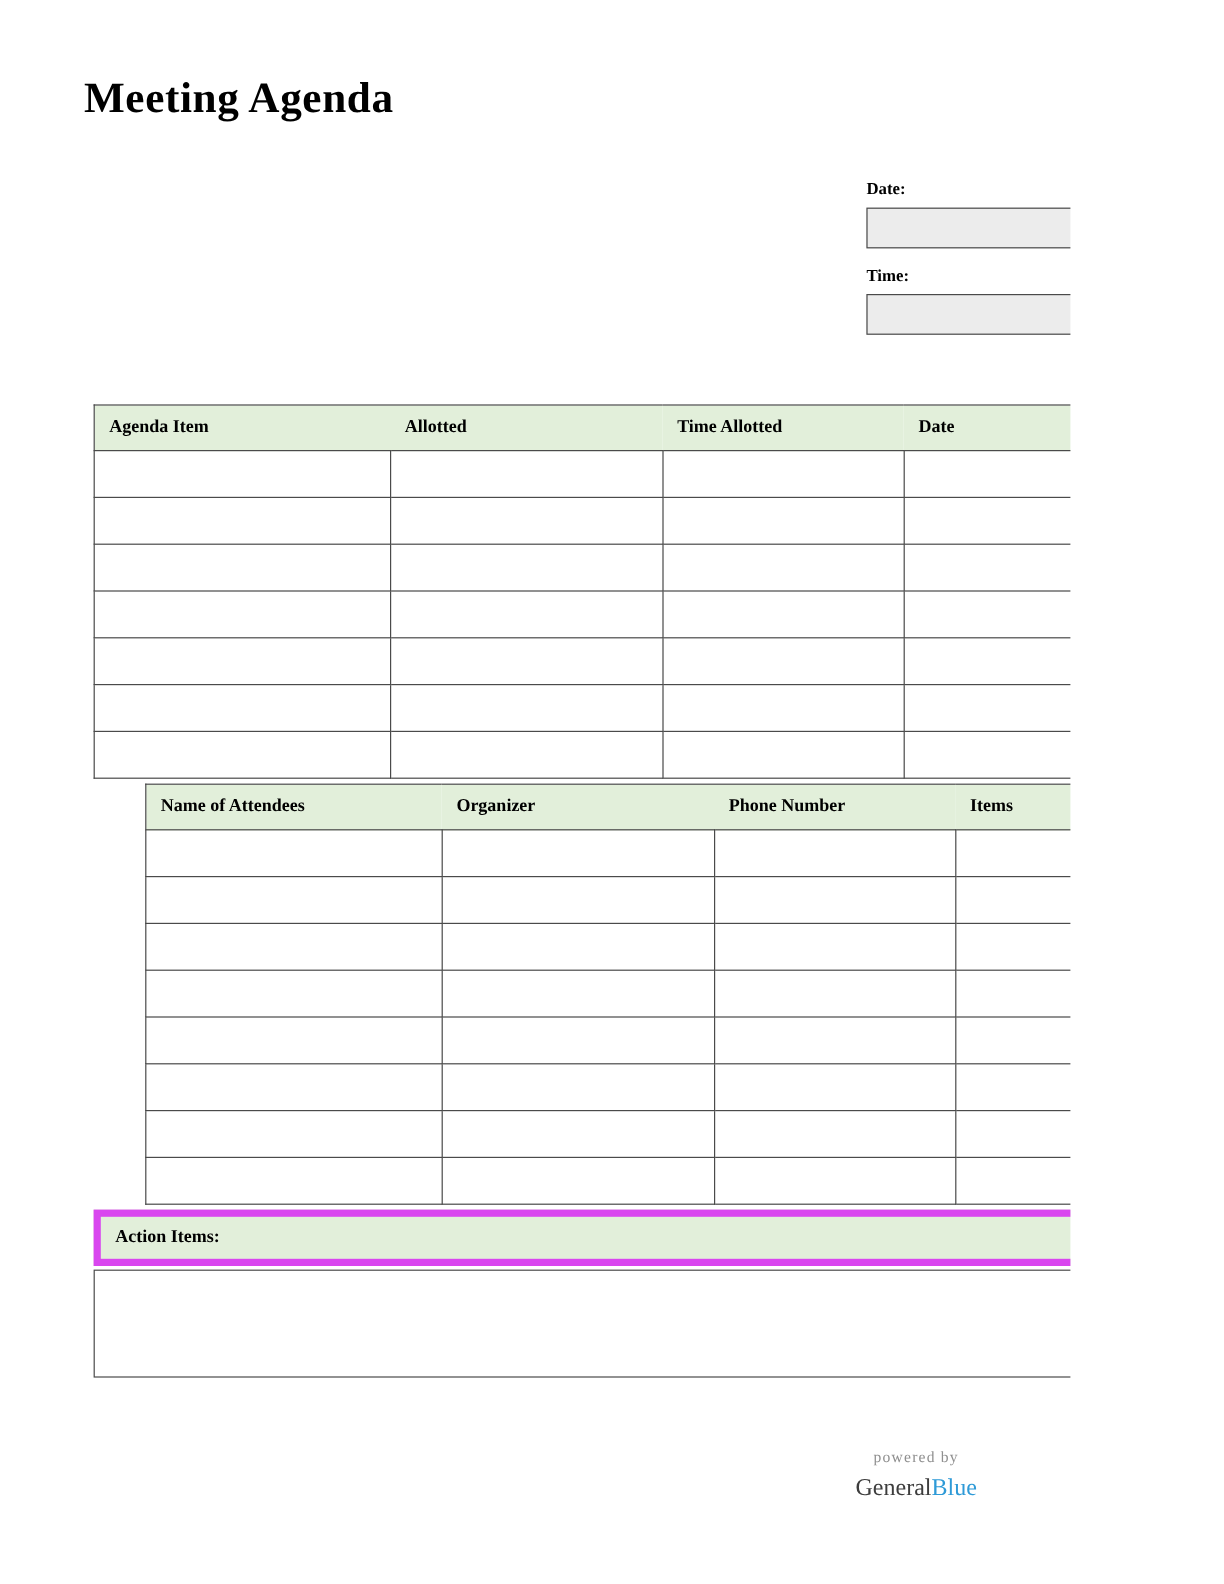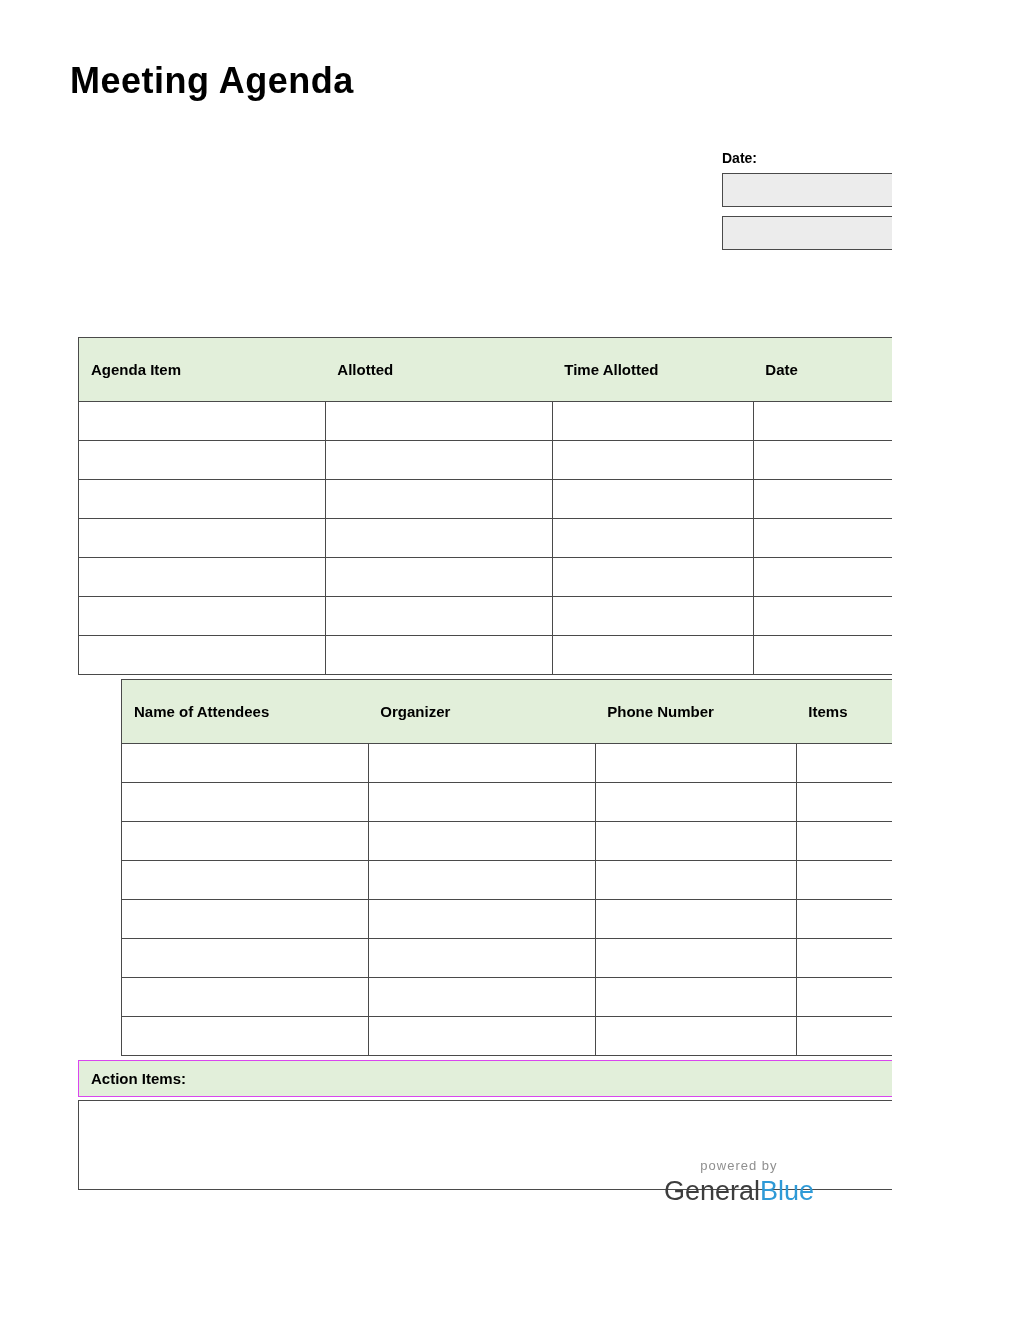--- a/index.html
+++ b/index.html
@@ -5,21 +5,21 @@
   html, body {
     margin: 0;
     padding: 0;
     background: #ffffff;
   }
   .page {
     position: relative;
     width: 892px;
     height: 1320px;
     background: #ffffff;
-    font-family: Liberation Sans, sans-serif;
+    font-family: Liberation Serif, serif;
     color: #000000;
     overflow: hidden;
   }
   .title {
     position: absolute;
     left: 70px;
     top: 60px;
     font-size: 36px;
     font-weight: 700;
     letter-spacing: 0.5px;
@@ -87,38 +87,38 @@
   table.grid + table.grid {
     margin-top: 4px;
     margin-left: 43px;
   }
   .grid th {
     background: #e2efda;
     border: none;
     font-weight: 700;
     font-size: 15px;
     text-align: left;
-    padding: 23px 12px;
+    padding: 10px 12px;
     height: 17px;
   }
   .grid td {
     border: 1px solid #4a4a4a;
     height: 38px;
     padding: 0 8px;
     font-size: 14px;
   }
   col.c1 { width: 28.6%; }
   col.c2 { width: 26.3%; }
   col.c3 { width: 23.3%; }
   col.c4 { width: 21.8%; }
 
   .action-header {
     margin-top: 4px;
     background: #e2efda;
-    border: 1px solid #d946ef;
+    border: 6px solid #d946ef;
     font-weight: 700;
     font-size: 15px;
     padding: 9px 12px;
   }
   .action-box {
     margin-top: 3px;
     height: 88px;
     border: 1px solid #4a4a4a;
     background: #ffffff;
   }
@@ -127,41 +127,43 @@
   .footer {
     position: absolute;
     right: 78px;
     top: 1158px;
     text-align: center;
   }
   .powered {
     color: #8f8f8f;
     font-size: 13px;
     letter-spacing: 1px;
+    margin-top: 48px;
   }
   .brand {
-    font-size: 27px;
+    font-size: 20px;
     line-height: 32px;
     margin-top: 2px;
     white-space: nowrap;
   }
   .brand-general { color: #3d3d3d; }
   .brand-blue { color: #2e9ad7; }
 </style>
 </head>
 <body>
 
 <div class="page">
 
   <div class="title">Meeting Agenda</div>
 
 
   <div class="datetime-area">
     <div class="dt-label">Date:</div>
     <div class="dt-box"></div>
+    <div class="dt-label">Time:</div>
     <div class="dt-box"></div>
   </div>
 
   <div class="tables">
 
     <table class="grid">
       <colgroup>
           <col class="c1">
           <col class="c2">
           <col class="c3">

